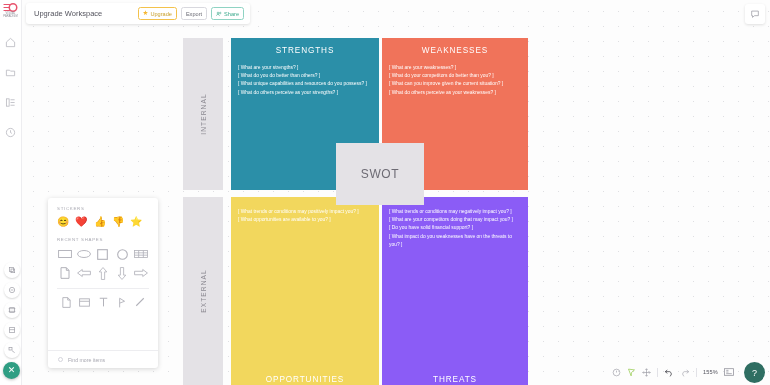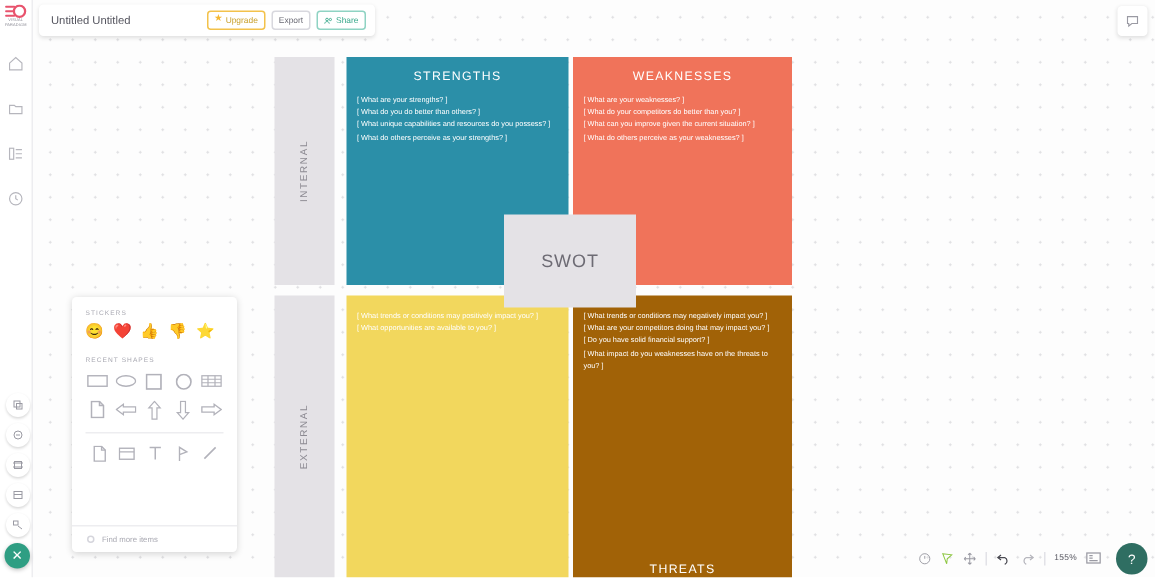--- a/index.html
+++ b/index.html
@@ -104,21 +104,21 @@
   .quad .qtitle {
     text-align: center; color: #ffffff; font-size: 8.2px; letter-spacing: .9px;
     margin-bottom: 9px;
   }
   .quad .qbody { color: #ffffff; font-size: 4.9px; line-height: 1.68; }
   .quad .qbody div { white-space: normal; }
 
   .q-str { left: 48px; top: 0; width: 148px; height: 152px; background: #2b8fa8; }
   .q-wea { left: 199px; top: 0; width: 146px; height: 152px; background: #f0735a; }
   .q-opp { left: 48px; top: 159px; width: 148px; height: 188px; background: #f2d75d; }
-  .q-thr { left: 199px; top: 159px; width: 146px; height: 188px; background: #a16207; }
+  .q-thr { left: 199px; top: 159px; width: 146px; height: 188px; background: #8b5cf6; }
 
   .q-opp .qtitle, .q-thr .qtitle {
     position: absolute; left: 0; right: 0; bottom: 1px; margin: 0;
   }
   .q-opp .qbody, .q-thr .qbody { padding-top: 3px; }
 
   .swot-center {
     position: absolute; left: 153px; top: 105px; width: 88px; height: 62px;
     background: #e4e2e6; display: flex; align-items: center; justify-content: center;
     font-size: 12px; color: #6d6b74; letter-spacing: .6px;
@@ -200,20 +200,21 @@
         <div>[ What unique capabilities and resources do you possess? ]</div>
         <div>[ What do others perceive as your strengths? ]</div>
       </div>
     </div>
 
     <div class="quad q-opp">
       <div class="qbody">
         <div>[ What trends or conditions may positively impact you? ]</div>
         <div>[ What opportunities are available to you? ]</div>
       </div>
+      <div class="qtitle">OPPORTUNITIES</div>
     </div>
 
     <div class="quad q-thr">
       <div class="qbody">
         <div>[ What trends or conditions may negatively impact you? ]</div>
         <div>[ What are your competitors doing that may impact you? ]</div>
         <div>[ Do you have solid financial support? ]</div>
         <div>[ What impact do you weaknesses have on the threats to you? ]</div>
       </div>
       <div class="qtitle">THREATS</div>
@@ -285,21 +286,21 @@
         <svg width="8" height="8" viewBox="0 0 24 24" fill="none" stroke="currentColor" stroke-width="2">
           <rect x="3" y="4" width="9" height="8"></rect>
             <path d="M12 14 L20 20"></path>
         </svg>
       </div>
       <div class="circ-btn close">✕</div>
     </div>
   </div>
 
   <div class="topbar">
-    <div class="ws-title">Untitled Untitled</div>
+    <div class="ws-title">Upgrade Workspace</div>
     <div class="btn upgrade">
       <span class="star">★</span>
       <span>Upgrade</span>
     </div>
     <div class="btn">
       <span>Export</span>
     </div>
     <div class="btn share">
       <svg width="6" height="6" viewBox="0 0 24 24" fill="none" stroke="currentColor" stroke-width="2.4">
         <circle cx="8" cy="8" r="3.5"></circle>

